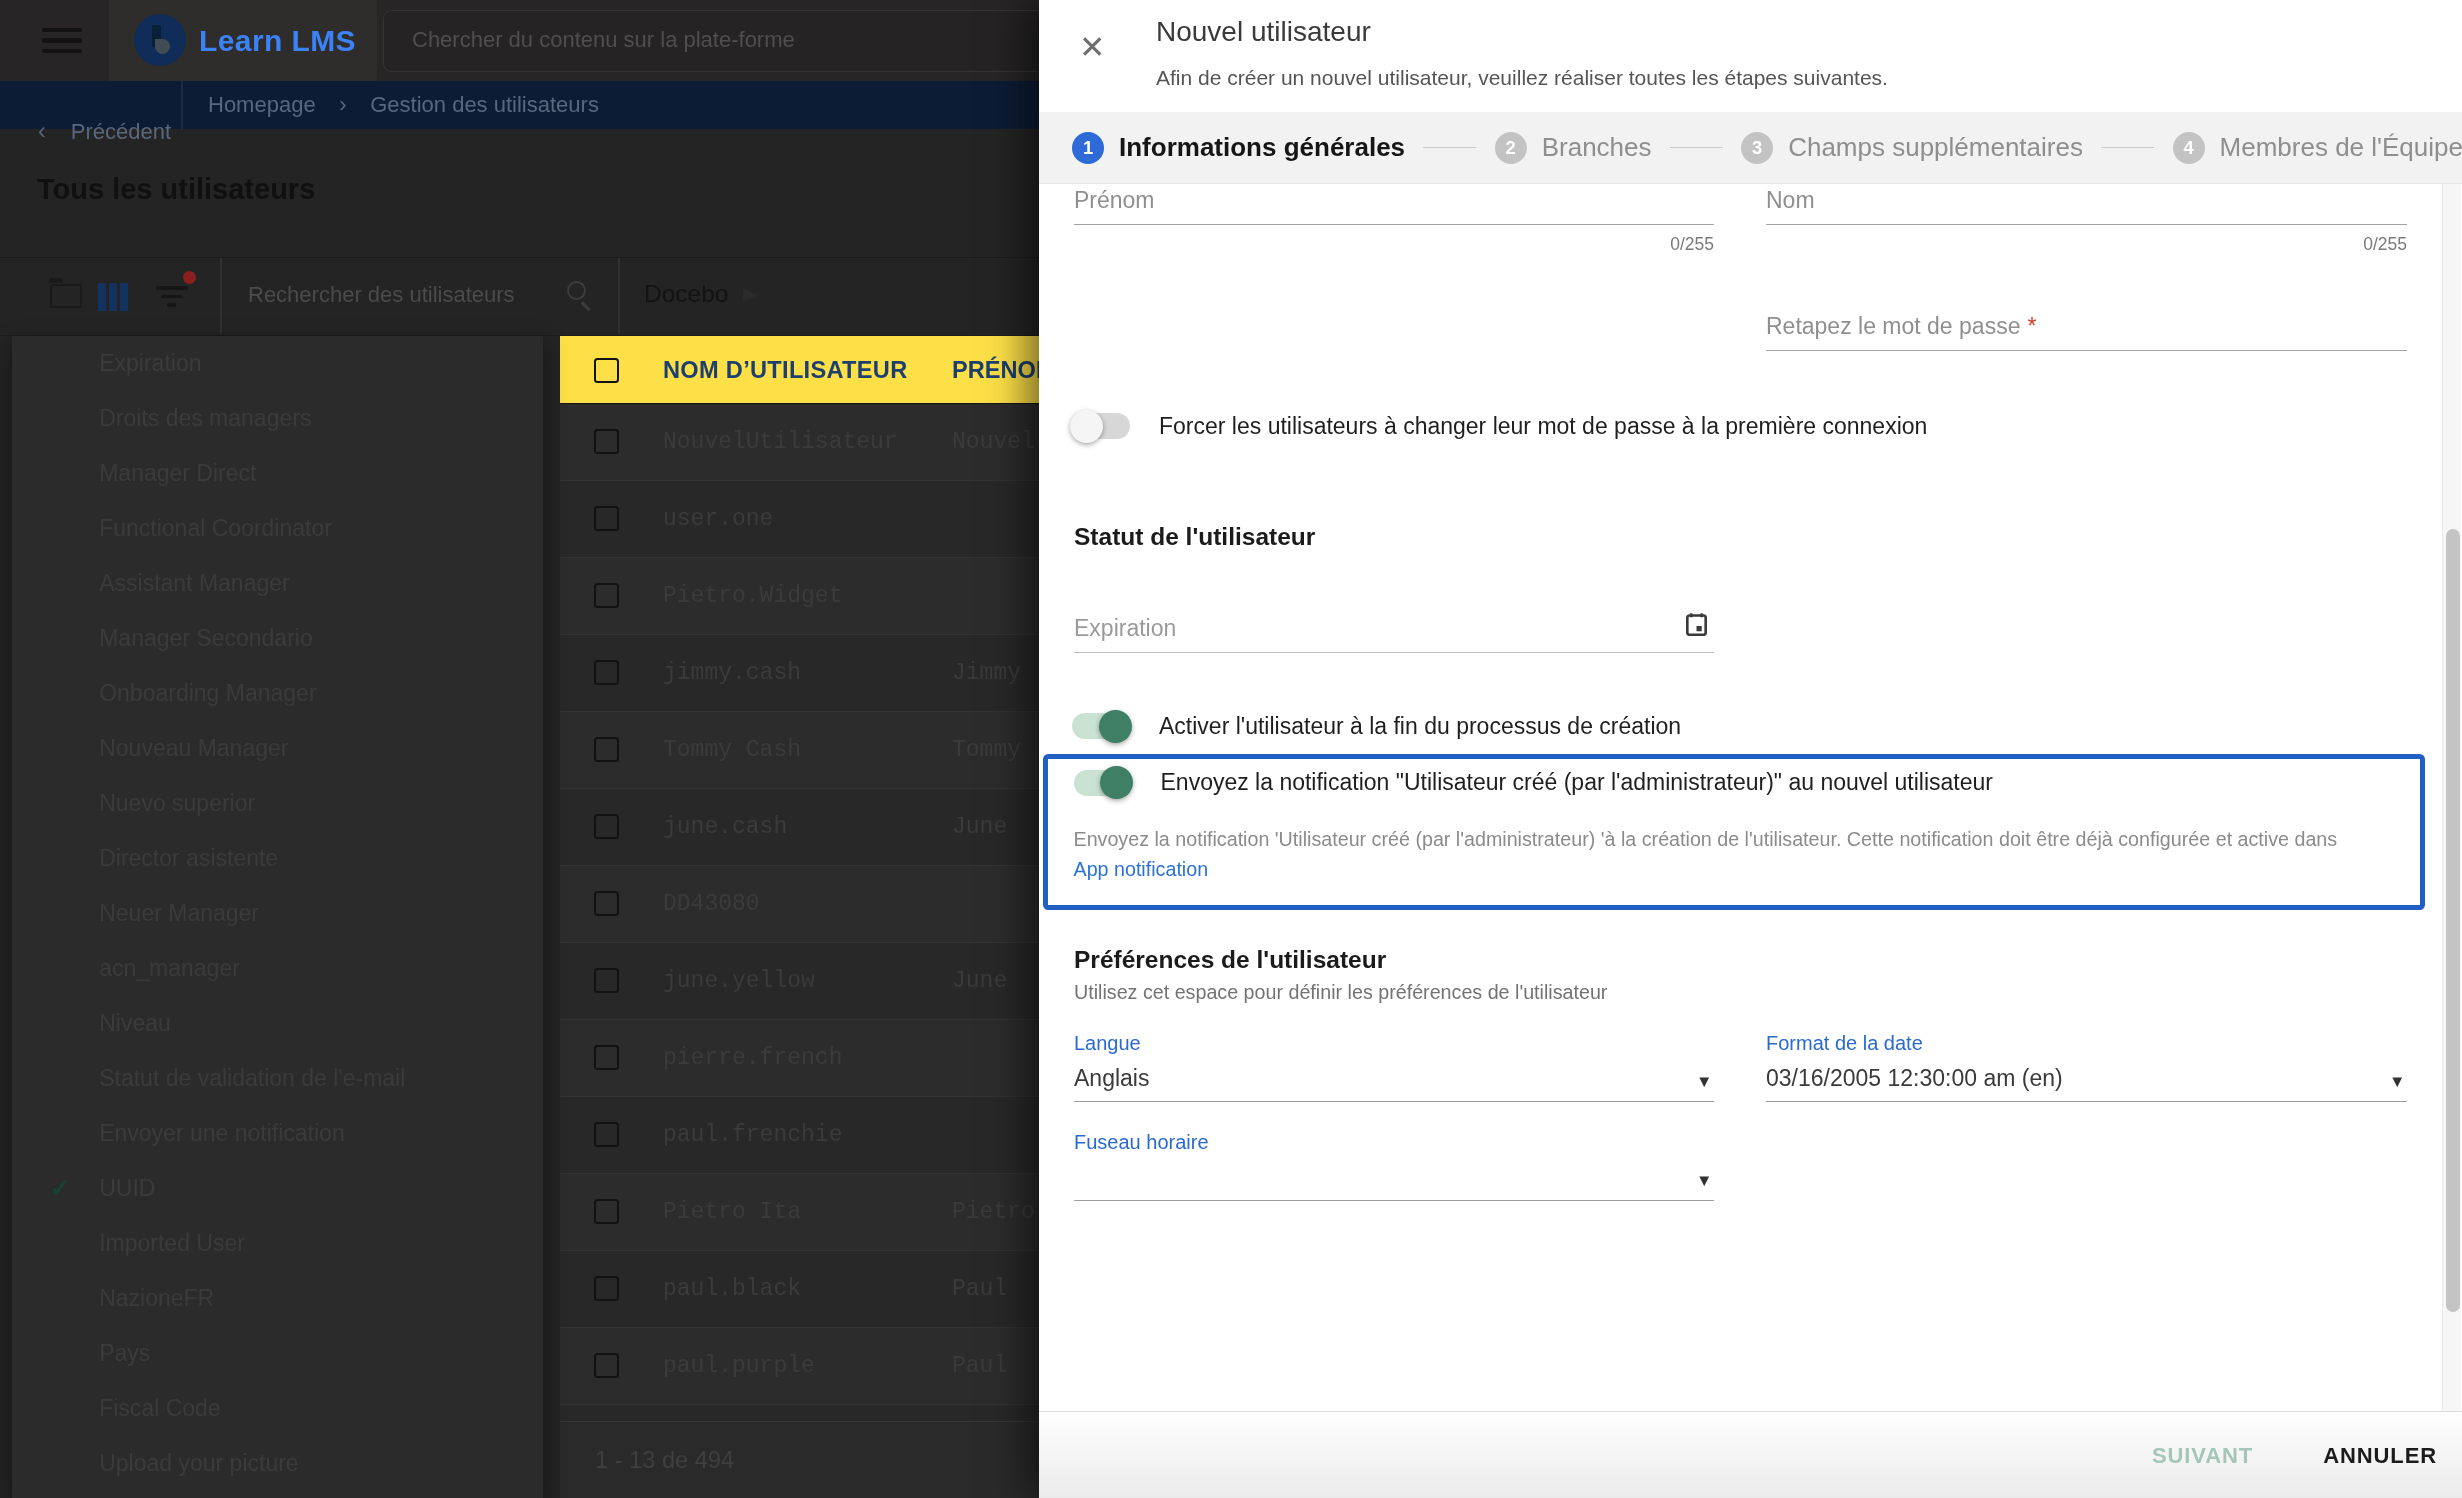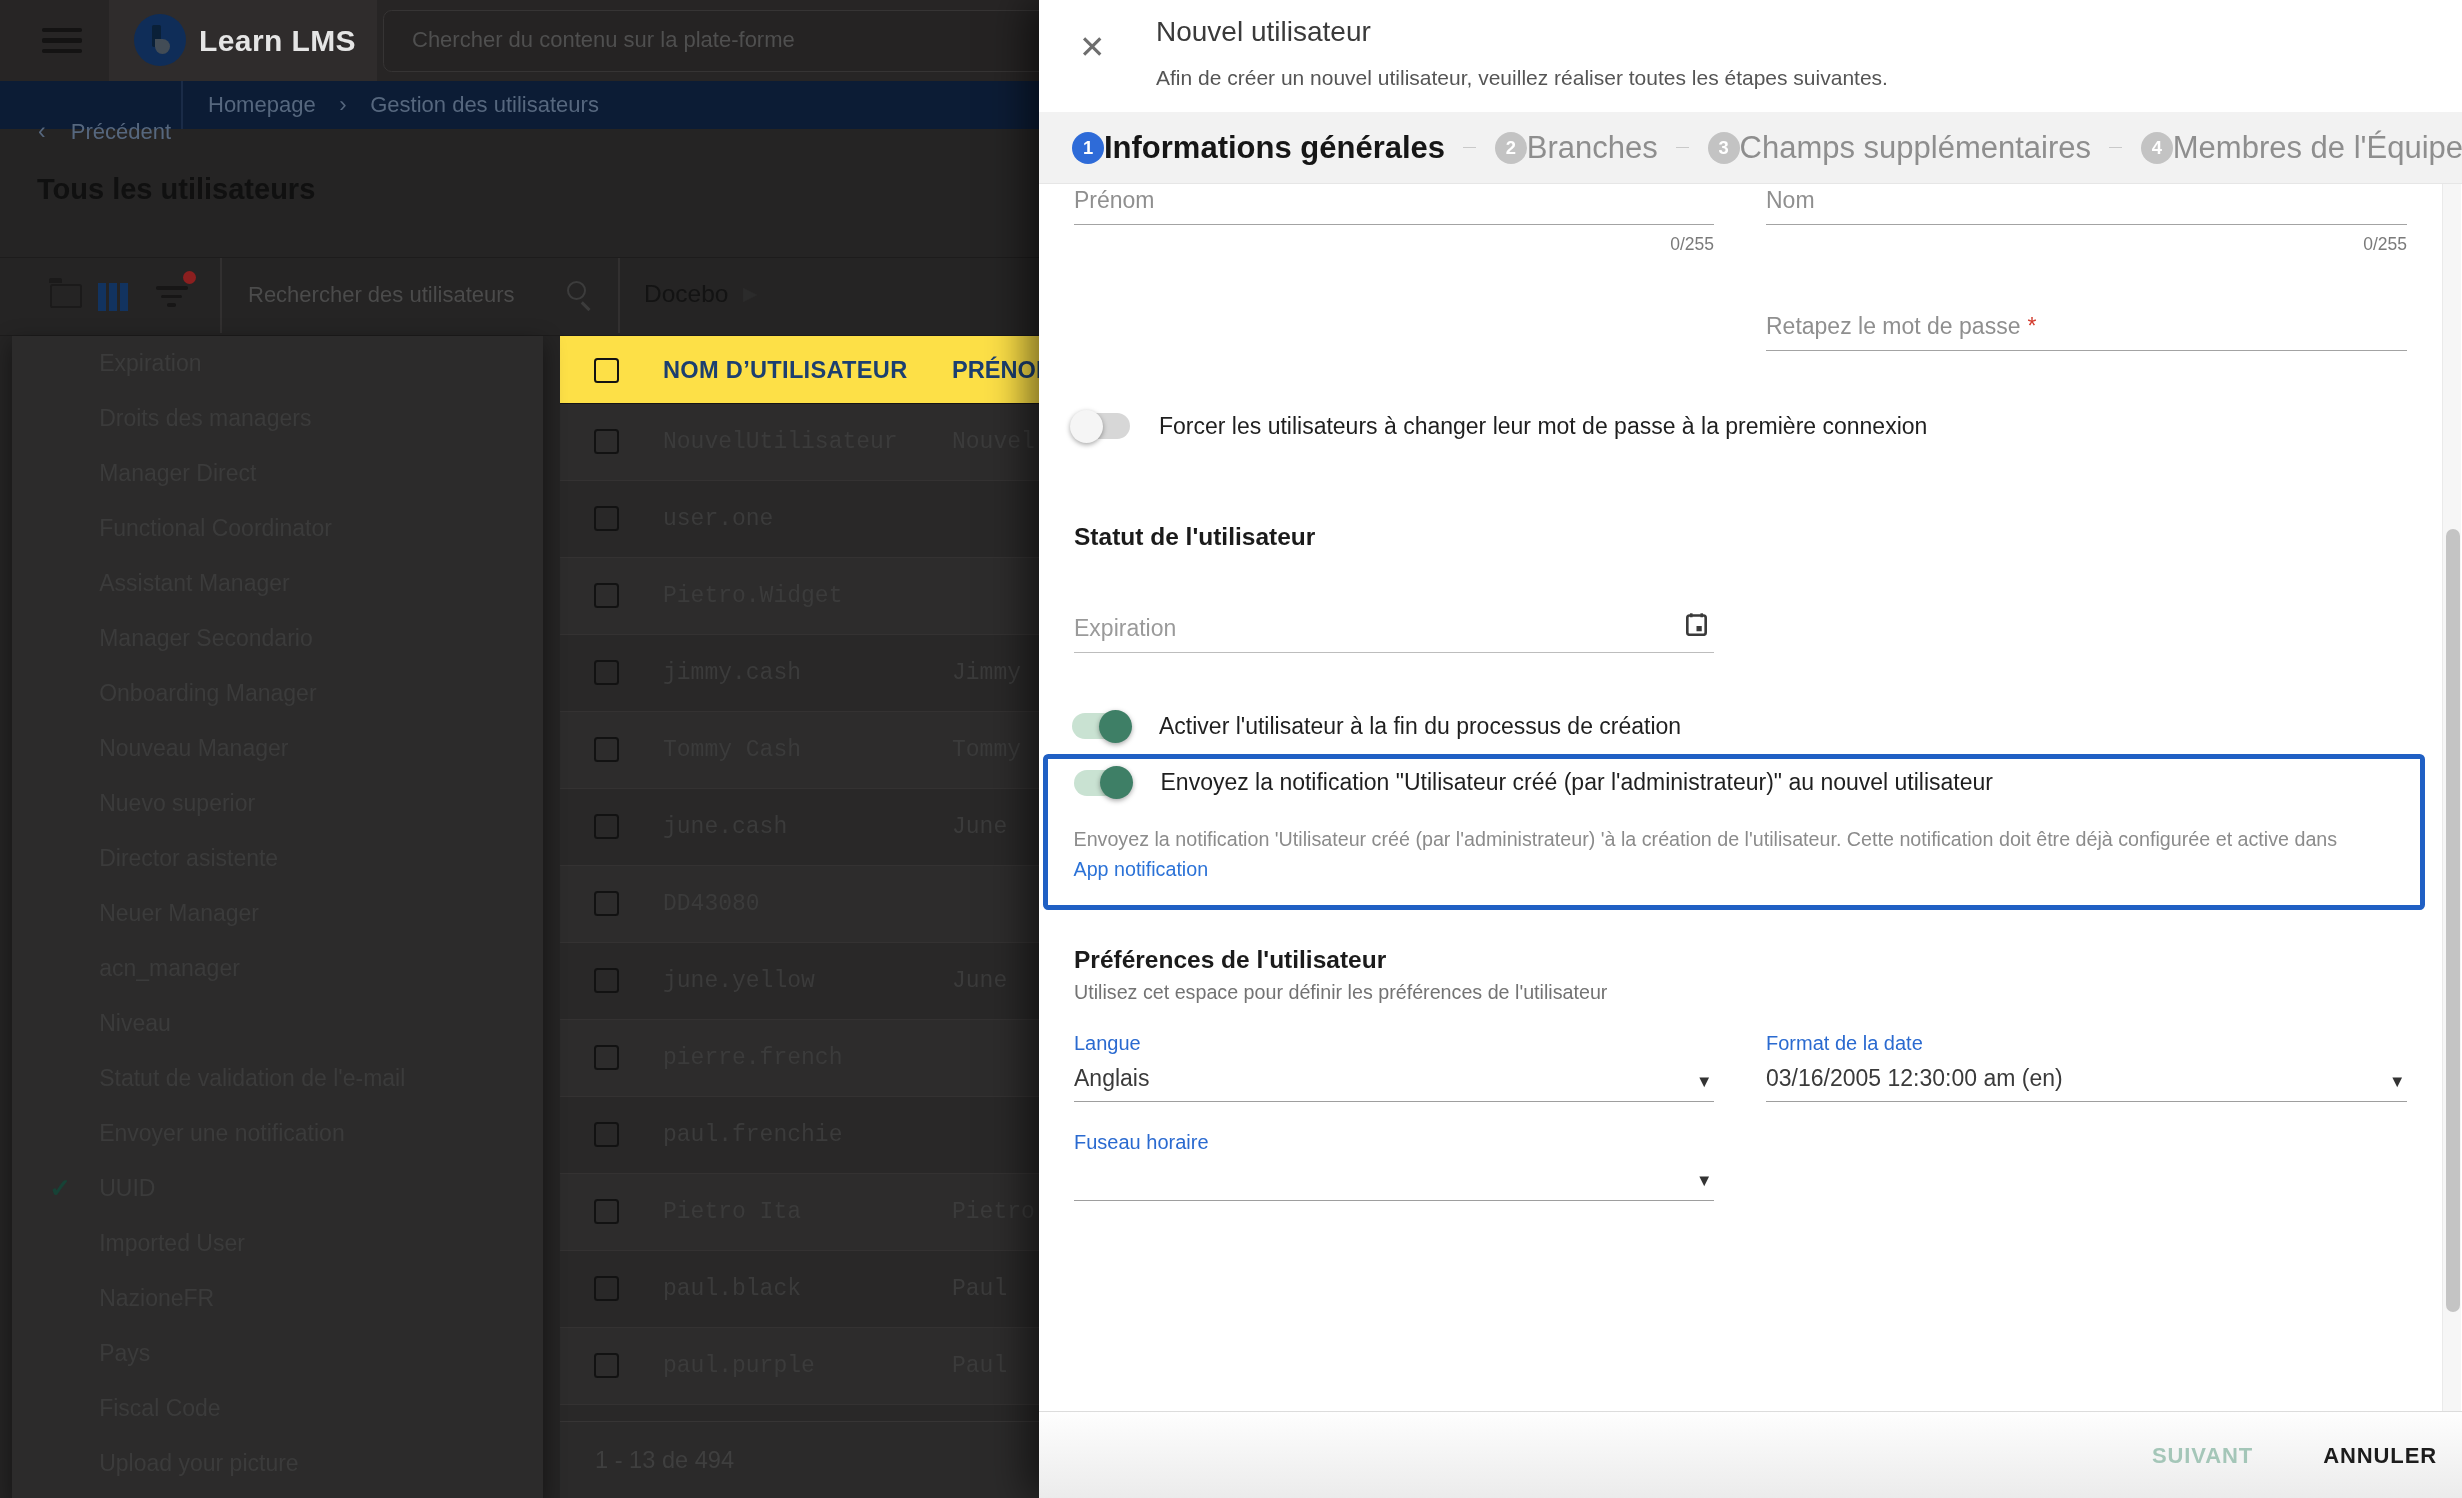--- a/index.html
+++ b/index.html
@@ -9,21 +9,21 @@
   
   .left-ui { position:absolute; left:0; top:0; width:2462px; height:1499px; background:#252424; }
 
   .topbar { position:absolute; left:0; top:0; width:100%; height:81px; background:#272525; }
   .hamburger { position:absolute; left:42px; top:28px; width:40px; height:25px; cursor:pointer; }
   .hamburger i { display:block; height:4.4px; background:#141313; border-radius:1.7px; margin-bottom:6.1px; }
   .logo-block { position:absolute; left:109px; top:0; width:268px; height:81px; background:#2f2c2c; }
   .logo-circle { position:absolute; left:24.5px; top:14px; width:52px; height:52px; border-radius:50%; background:#0f2d58; overflow:hidden; }
   .logo-bar { position:absolute; left:18.4px; top:10.5px; width:9.6px; height:22px; background:#0a2038; border-radius:1.7px; }
   .logo-leaf { position:absolute; left:21px; top:24.5px; width:15px; height:15px; background:#424c56; border-radius:0 50% 50% 50%; }
-  .brand { position:absolute; left:90px; top:23.6px; font-size:30px; font-weight:700; color:#e5e5e5; letter-spacing:0.4px; }
+  .brand { position:absolute; left:90px; top:23.6px; font-size:30px; font-weight:700; color:#3b82f6; letter-spacing:0.4px; }
   .top-search { position:absolute; left:383px; top:9.6px; width:665px; height:62px; border:1.7px solid #363434; border-radius:8.7px; background:#252323; }
   .top-search span { position:absolute; left:28px; top:16.6px; font-size:22px; color:#4f4f4f; }
 
   .breadcrumb { position:absolute; left:0; top:81px; width:100%; height:48px; background:#0c1c35; color:#56677e; font-size:22px; }
   .bc-back { position:absolute; left:38px; top:11.4px; cursor:pointer;margin-top:26px; }
   .bc-back .chev { margin-right:19px; font-size:23px; }
   .bc-divider { position:absolute; left:181px; top:0; width:1.7px; height:48px; background:#1a2b47; }
   .bc-items { position:absolute; left:208px; top:11.4px; }
   .bc-sep { margin:0 17.5px; }
 
@@ -71,21 +71,21 @@
   
   .modal { position:absolute; left:1039px; top:0; width:1424px; height:1499px; background:#ffffff; box-shadow:-12.2px 0 38px rgba(0,0,0,.55); }
   .m-close { position:absolute; left:40px; top:31.5px; font-size:31.5px; color:#6e6e6e; cursor:pointer; line-height:1; }
   .m-title { position:absolute; left:117px; top:15.7px; font-size:28px; font-weight:500; color:#3a3a3a; }
   .m-subtitle { position:absolute; left:117px; top:66px; font-size:21px; color:#555555; }
 
   .stepper { position:absolute; left:0; top:112px; width:100%; height:72px; background:#f2f2f2; border-bottom:0.9px solid #e6e6e6; display:flex; align-items:center; padding-left:33px; }
   .step { display:flex; align-items:center; }
   .step-circle { width:32px; height:32px; border-radius:50%; background:#c3c3c3; color:#ffffff; font-size:18.4px; font-weight:700; display:flex; align-items:center; justify-content:center; flex:0 0 auto; }
   .step.active .step-circle { background:#2e6bd8; }
-  .step-label { font-size:31px; color:#8e8e8e; white-space:nowrap; }
+  .step-label { margin-left:15px; font-size:26px; color:#8e8e8e; white-space:nowrap; }
   .step.active .step-label { color:#161616; font-weight:700; }
   .step-conn { width:63px; border-top:1.7px solid #c9c9c9; margin:0 18.4px; }
 
   .m-body { position:absolute; left:0; top:184px; width:100%; height:1227px; overflow:hidden; }
 
   .field { position:absolute; border-bottom:0.9px solid #a3a3a3; height:45px; }
   .field .flabel { position:absolute; left:0; top:7px; font-size:23px; color:#8f8f8f; white-space:nowrap; }
   .req { color:#d33c2f; margin-left:7px; }
   .counter { position:absolute; font-size:17.5px; color:#7a7a7a; }
   .eye { position:absolute; right:1.7px; top:10.5px; width:26px; height:19px; }

